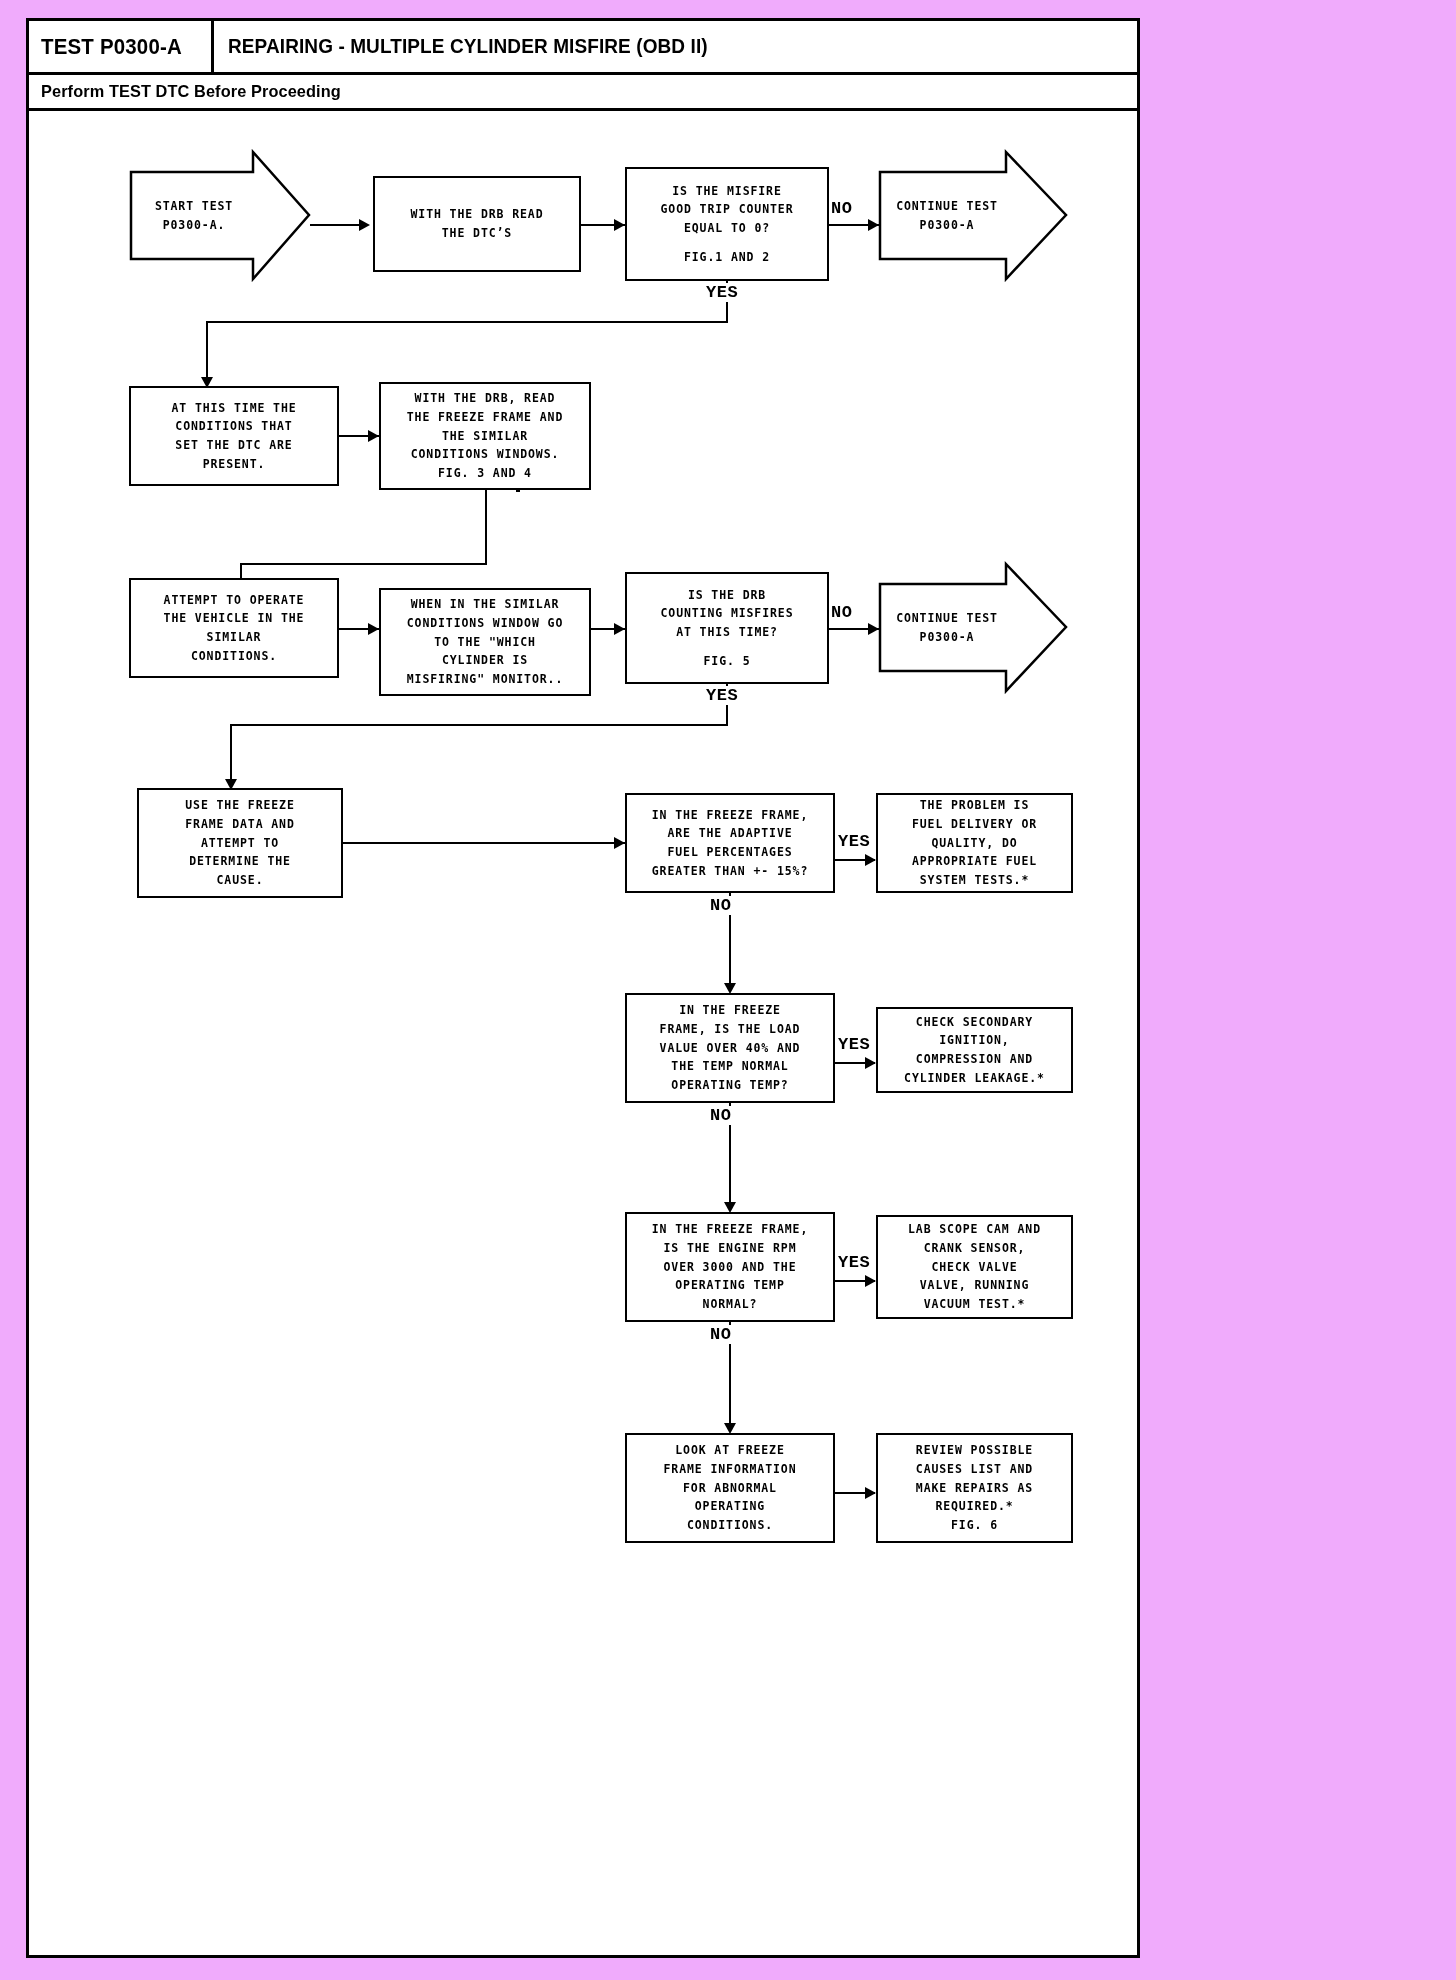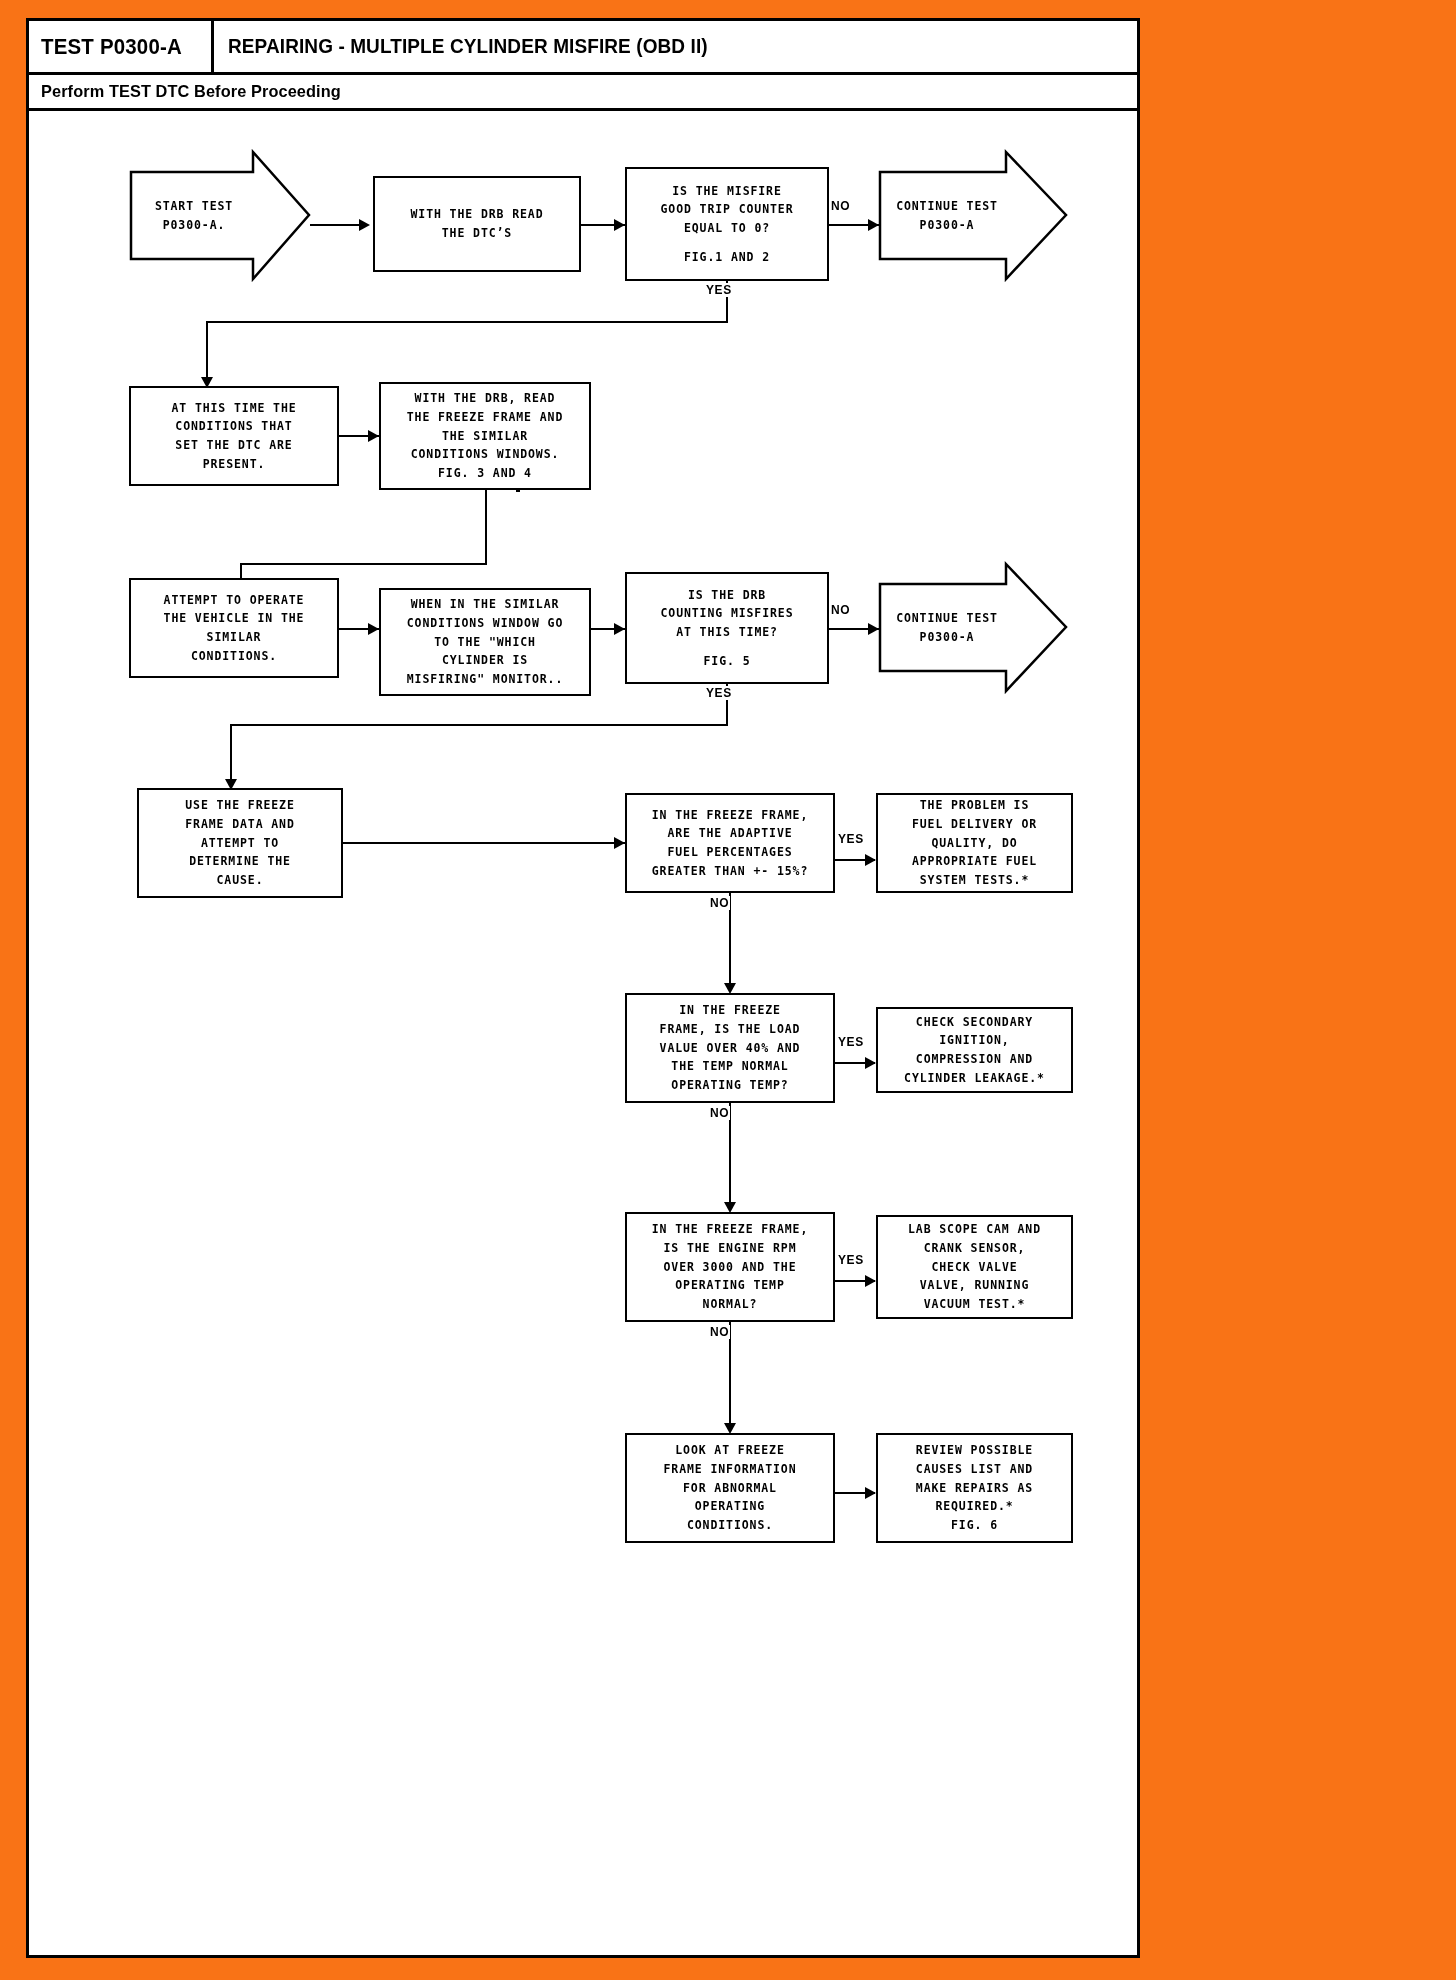--- a/index.html
+++ b/index.html
@@ -4,21 +4,21 @@
 <style>
   * { box-sizing: border-box; margin: 0; padding: 0; }
   html, body {
     width: 1456px; height: 1980px;
     background: #ffffff;
     font-family: "Liberation Sans", sans-serif;
   }
   #page {
     position: relative;
     width: 1456px; height: 1980px;
-    background: #f97316;
+    background: #f0abfc;
   }
 
   
   .page-frame {
     position: absolute;
     left: 26px; top: 18px;
     width: 1114px; height: 1940px;
     border: 3px solid #000;
     background: #fff;
   }
@@ -166,22 +166,22 @@
   }
   .ah-down {
     border-left: 6px solid transparent;
     border-right: 6px solid transparent;
     border-top: 11px solid #000;
   }
 
   
   .blabel {
     position: absolute;
-    font-family: Liberation Sans, sans-serif;
-    font-size: 12px;
+    font-family: Liberation Mono, monospace;
+    font-size: 17px;
     font-weight: bold;
     letter-spacing: 0.6px;
     color: #000;
     white-space: nowrap;
     z-index: 4;
     background: #fff;
     padding: 0 1px;
   }
 
   .speck {

